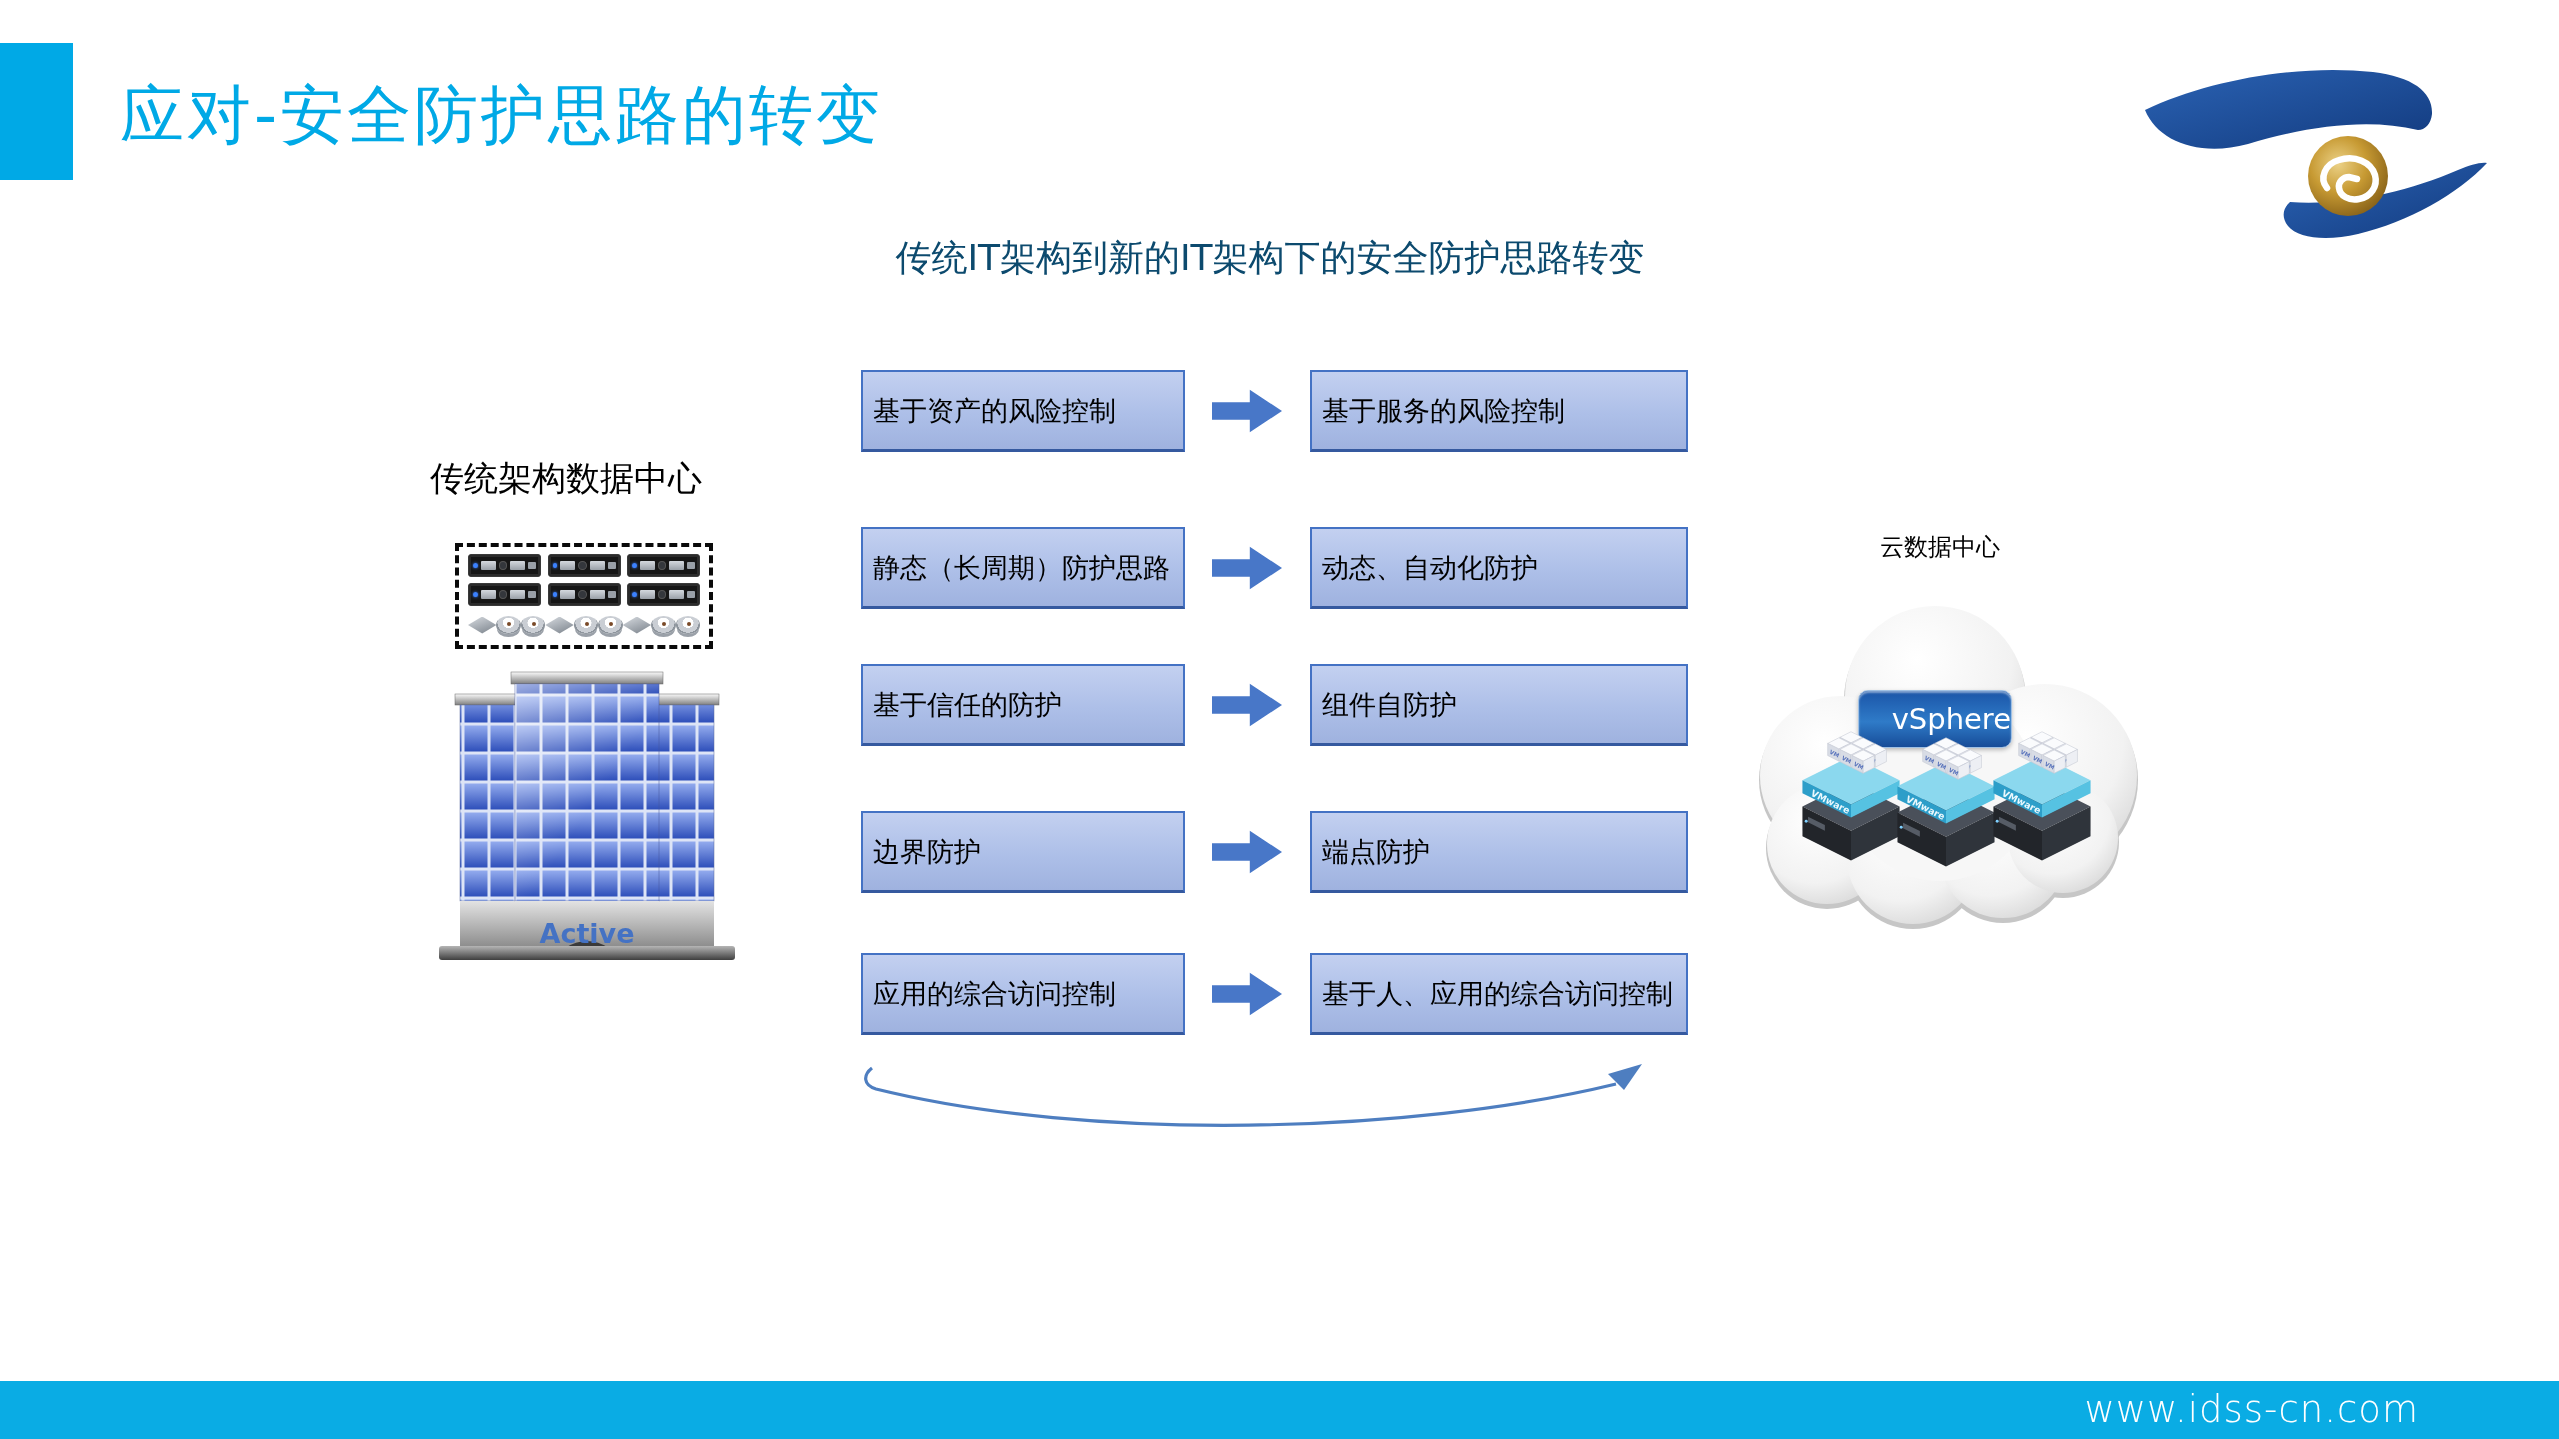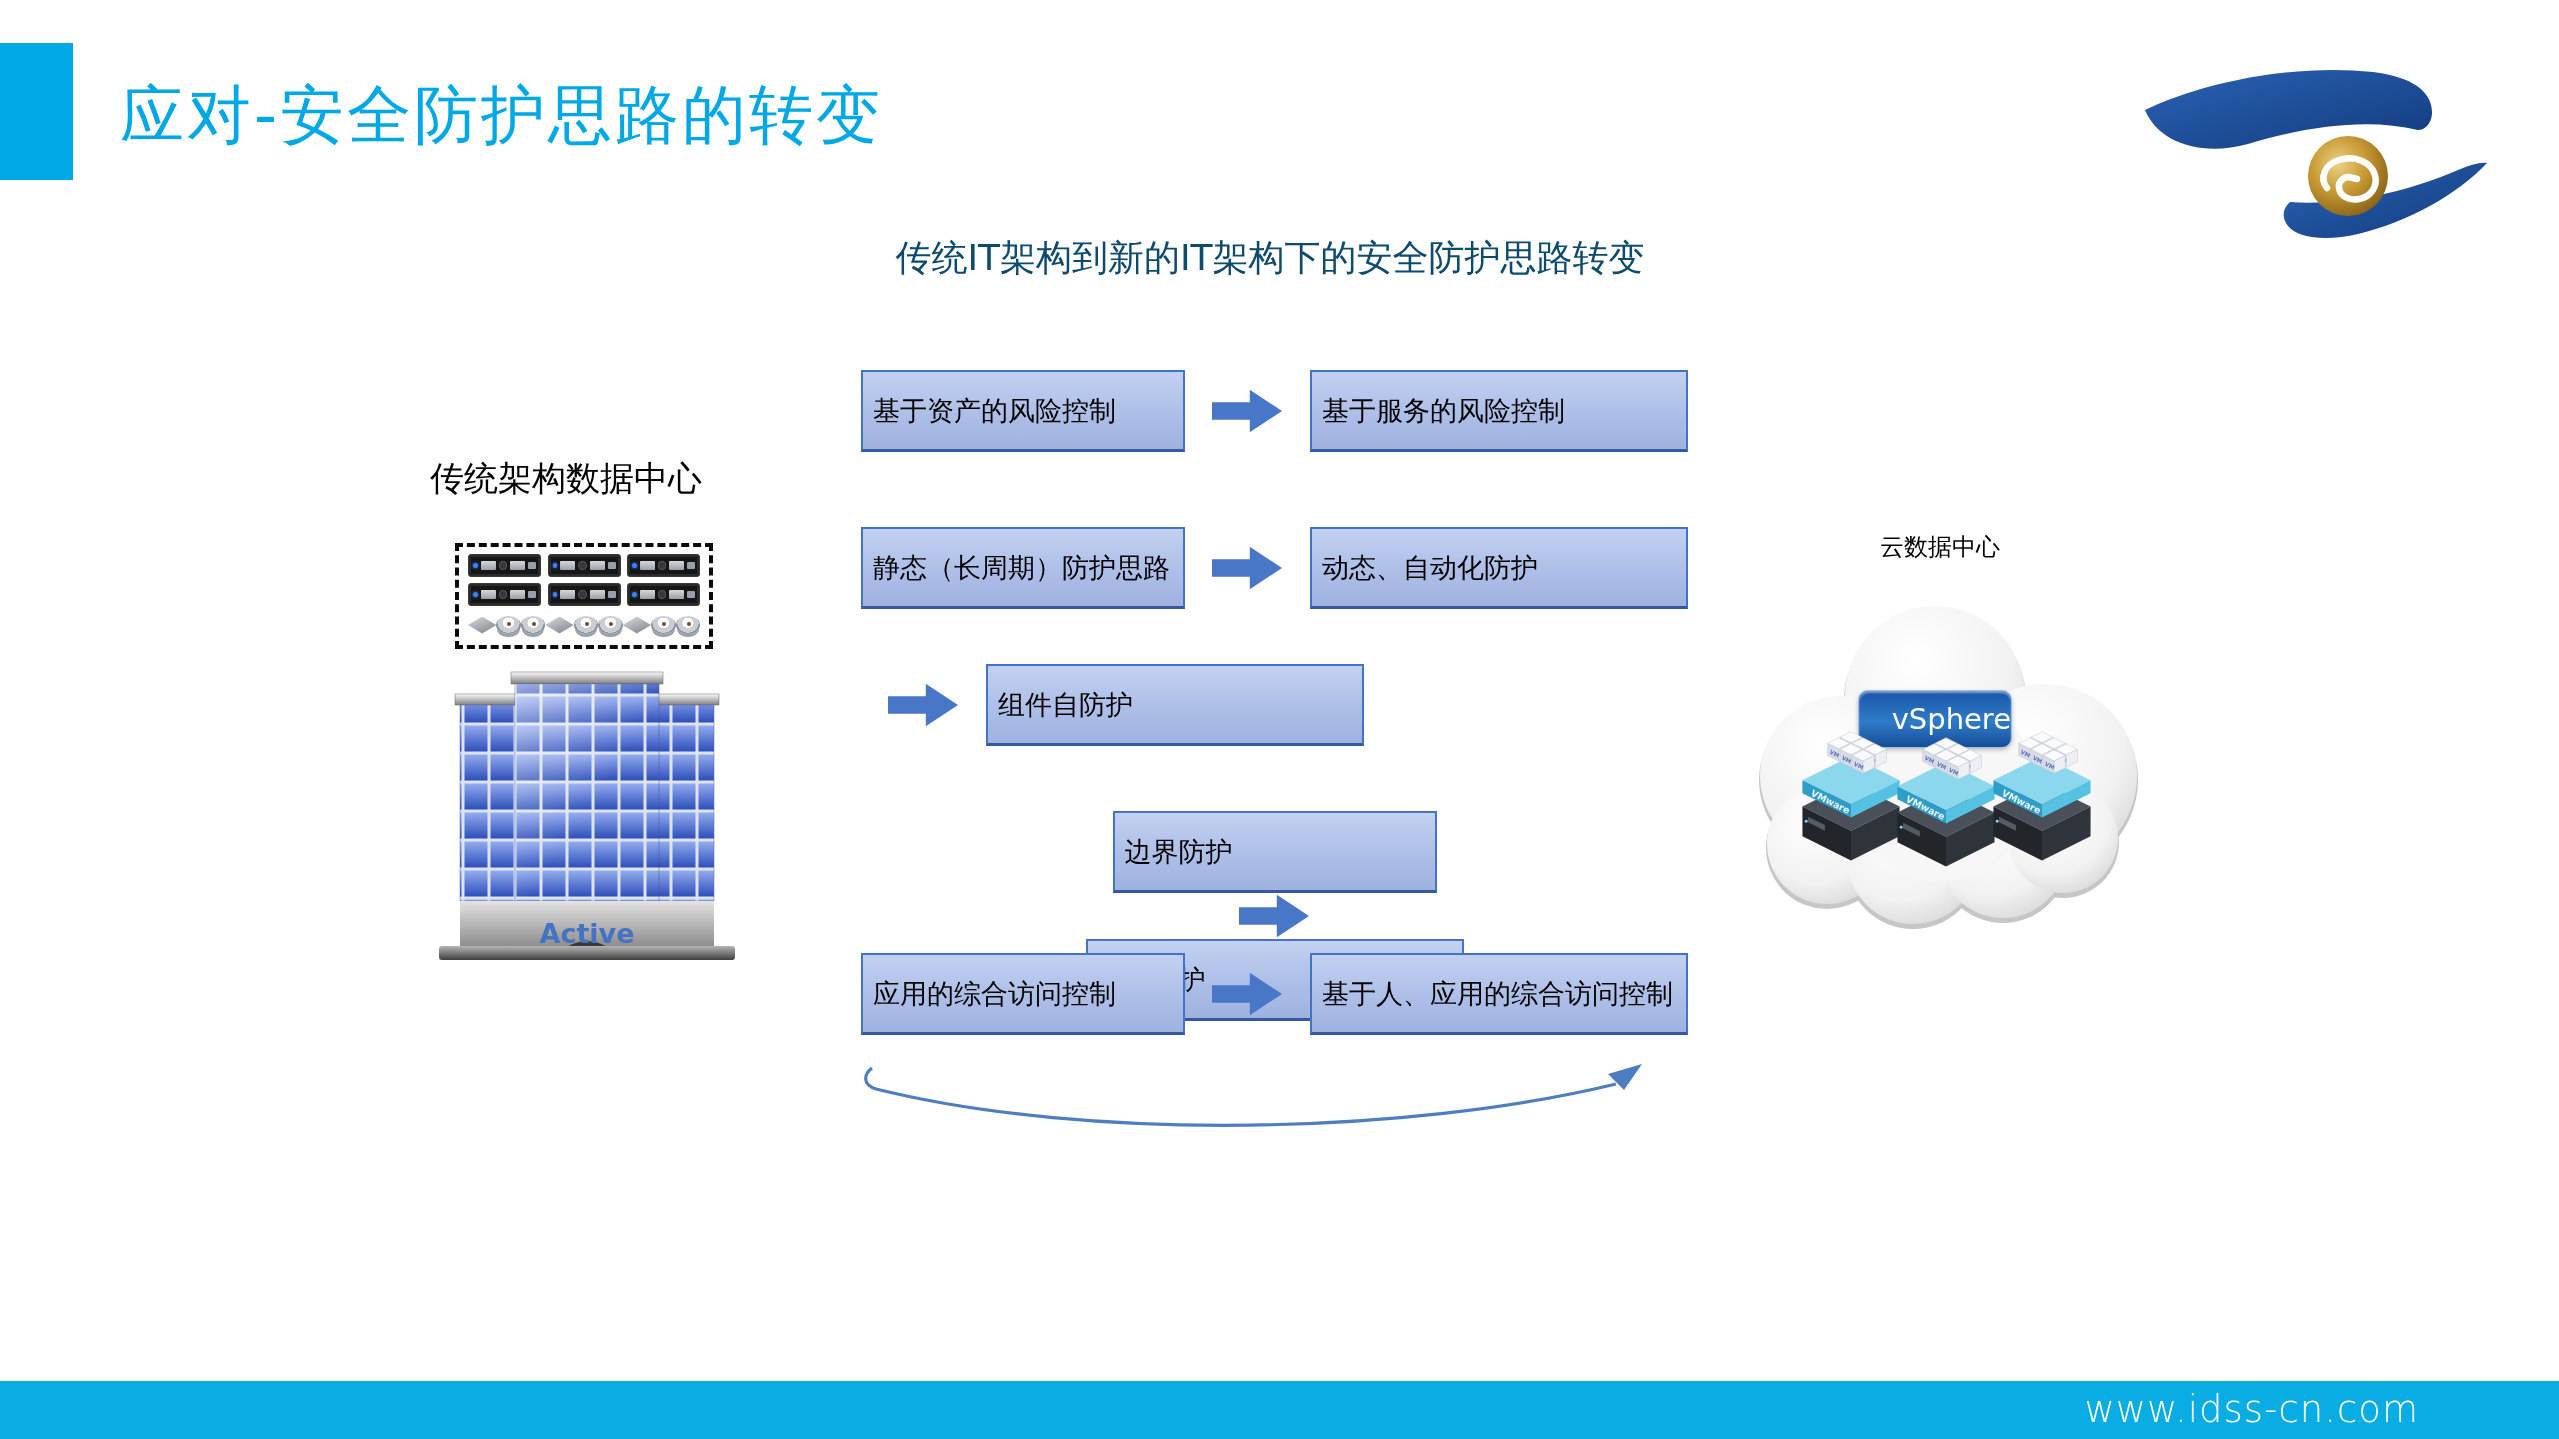--- a/index.html
+++ b/index.html
@@ -218,26 +218,29 @@
       <div class="trow" style="top: 527px;">
         <div class="tbox tleft">
           <span>静态（长周期）防护思路</span>
         </div>
         <div class="block-arrow"></div>
         <div class="tbox tright">
           <span>动态、自动化防护</span>
         </div>
       </div>
       <div class="trow" style="top: 664px;">
+        <div class="tbox tleft">
+          <span>基于信任的防护</span>
+        </div>
         <div class="block-arrow"></div>
         <div class="tbox tright">
           <span>组件自防护</span>
         </div>
       </div>
-      <div class="trow" style="top: 811px; flex-direction: column;">
+      <div class="trow" style="top: 811px;">
         <div class="tbox tleft">
           <span>边界防护</span>
         </div>
         <div class="block-arrow"></div>
         <div class="tbox tright">
           <span>端点防护</span>
         </div>
       </div>
       <div class="trow" style="top: 953px;">
         <div class="tbox tleft">

